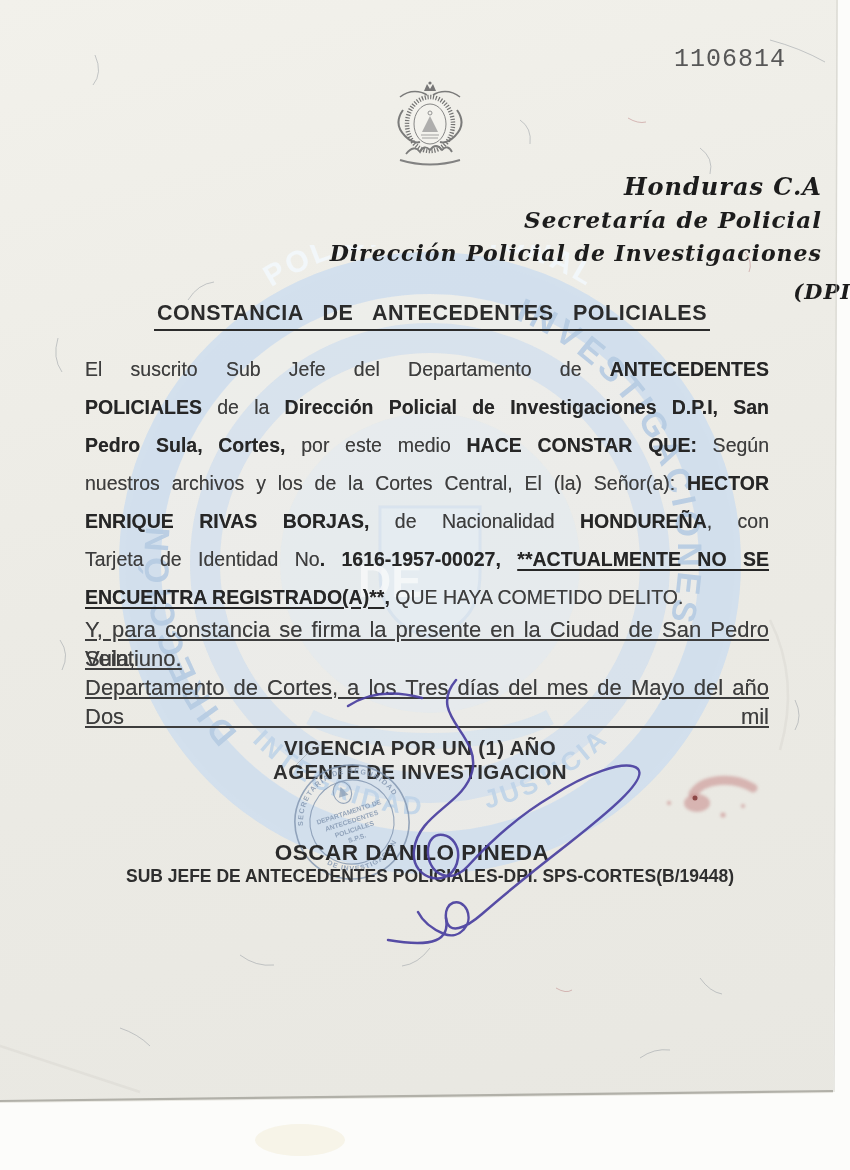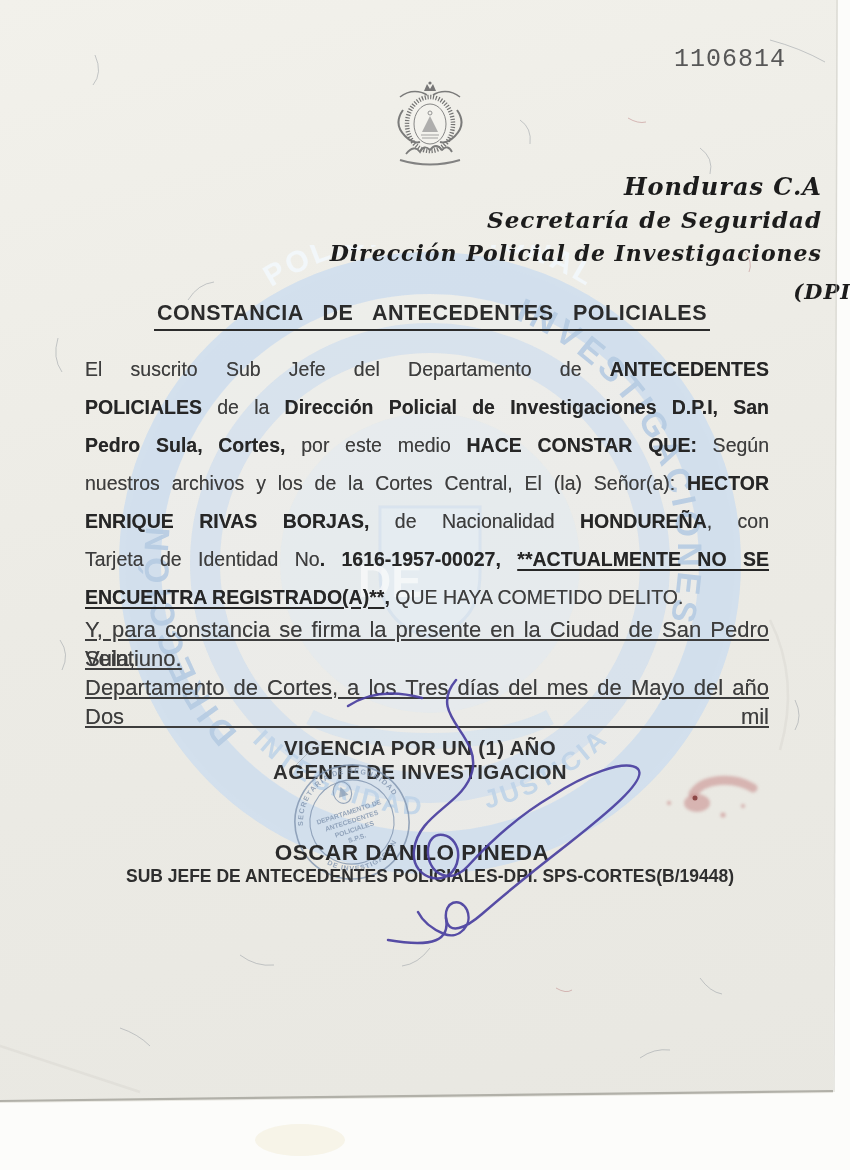--- a/index.html
+++ b/index.html
@@ -87,21 +87,21 @@
     <ellipse cx="54" cy="44" rx="16" ry="20" fill="none" stroke="#7a7a7a" stroke-width="1"></ellipse>
     <path d="M 46,52 L 54,36 L 62,52 Z" fill="#9a9a9a" opacity=".85"></path>
     <path d="M 45,55 h18 M 46,58 h16" stroke="#999999" stroke-width="1"></path>
     <circle cx="54" cy="33" r="2" fill="none" stroke="#8a8a8a" stroke-width="1"></circle>
     <path d="M 27,30 q -10,14 2,26 q 8,8 15,6 M 81,30 q 10,14 -2,26 q -8,8 -15,6" fill="none" stroke="#6f6f6f" stroke-width="2"></path>
     <path d="M 30,74 q 8,-10 14,-2 q 4,-8 10,-2 q 6,-8 12,0 q 6,-6 10,2" fill="none" stroke="#707070" stroke-width="1.8"></path>
     <path d="M 24,80 q 30,9 60,0" fill="none" stroke="#777777" stroke-width="2"></path>
   </svg>
 
   <div id="hdr1" class="abs script-line">Honduras C.A</div>
-  <div id="hdr2" class="abs script-line">Secretaría de Seguridad</div>
+  <div id="hdr2" class="abs script-line">Secretaría de Policial</div>
   <div id="hdr3" class="abs script-line">Dirección Policial de Investigaciones</div>
   <div id="hdr4" class="abs script-line">(DPI)</div>
 
   <div id="title-wrap" class="abs">
     <span id="doc-title">CONSTANCIA DE ANTECEDENTES POLICIALES</span>
   </div>
 
   <div id="p1" class="abs">
       <div class="tline just"><span class="">El suscrito Sub Jefe del Departamento de </span><span class="b">ANTECEDENTES</span></div>
       <div class="tline just"><span class="b">POLICIALES</span><span class=""> de la </span><span class="b">Dirección Policial de Investigaciones D.P.I, San</span></div>

